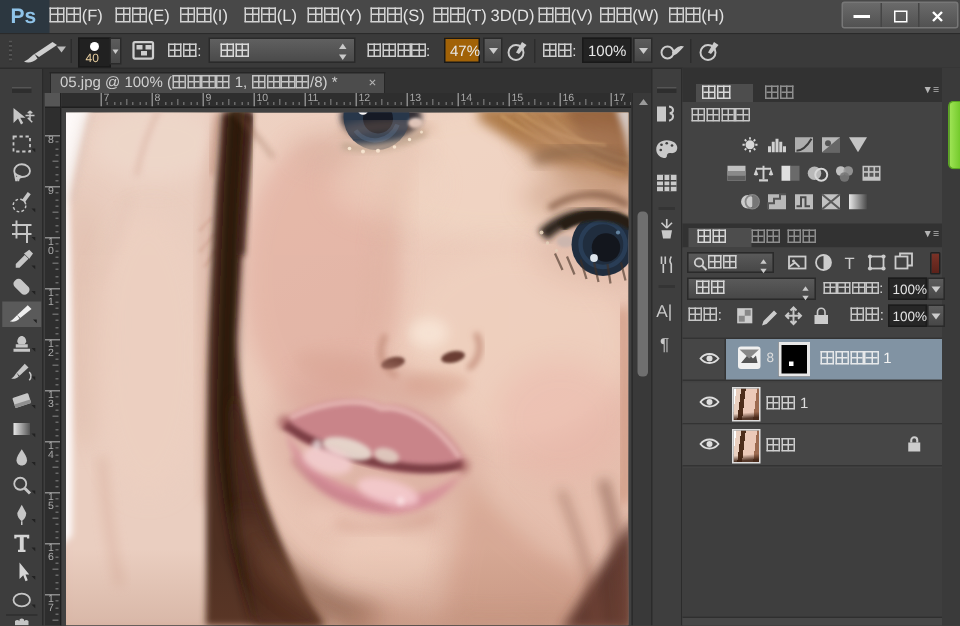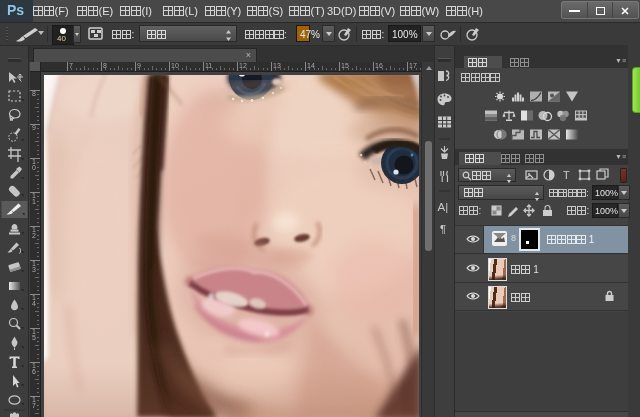--- a/index.html
+++ b/index.html
@@ -66,21 +66,21 @@
   </svg>
   <div class="abs" style="left:112px;top:6px;color:#dedede;font-size:10px"><b class="cj"></b><b class="cj"></b>:</div>
   <div class="abs" style="left:139px;top:2px;width:98px;height:17px;background:linear-gradient(#606060,#4a4a4a);border:1px solid #2a2a2a;box-sizing:border-box">
     <div class="abs" style="left:7px;top:3px;color:#e8e8e8;font-size:10px"><b class="cj"></b><b class="cj"></b></div>
     <div class="abs" style="right:4px;top:2px"><svg width="7" height="13" viewBox="0 0 7 13">
           <path d="M3.5 1 L6 4.6 L1 4.6 Z" fill="#c9c9c9"></path>
           <path d="M3.5 12 L6 8.4 L1 8.4 Z" fill="#c9c9c9"></path>
         </svg></div>
   </div>
   <div class="abs" style="left:245px;top:6px;color:#dedede;font-size:10px"><b class="cj"></b><b class="cj"></b><b class="cj"></b><b class="cj"></b>:</div>
-  <div class="abs" style="left:296px;top:2px;width:14px;height:17px;background:#a16207;border:1px solid #191919;box-sizing:border-box">
+  <div class="abs" style="left:296px;top:2px;width:24px;height:17px;background:#a16207;border:1px solid #191919;box-sizing:border-box">
     <div class="abs" style="left:3px;top:3px;color:#e8e8e8;font-size:10px">47%</div>
   </div>
   <div class="abs" style="left:322px;top:2px;width:13px;height:17px;background:linear-gradient(#5c5c5c,#474747);border:1px solid #2a2a2a;box-sizing:border-box">
     <div class="abs" style="left:3px;top:6px;width:0;height:0;border-left:3px solid transparent;border-right:3px solid transparent;border-top:4px solid #ccc"></div>
   </div>
   <svg class="abs" style="left:338px;top:4px" width="15" height="15" viewBox="0 0 15 15">
     <circle cx="6" cy="8" r="5" fill="none" stroke="#ccc" stroke-width="1.3"></circle>
     <path d="M10 1 L13 3 L8 9 L6 8 Z" fill="#ccc"></path>
   </svg>
   <div class="abs" style="left:356px;top:3px;width:1px;height:16px;background:#2c2c2c"></div>
@@ -98,20 +98,21 @@
   <div class="abs" style="left:460px;top:3px;width:1px;height:16px;background:#2c2c2c"></div>
   <svg class="abs" style="left:466px;top:4px" width="15" height="15" viewBox="0 0 15 15">
     <circle cx="6" cy="8" r="5" fill="none" stroke="#ccc" stroke-width="1.3"></circle>
     <path d="M10 1 L13 3 L8 9 L6 8 Z" fill="#ccc"></path>
   </svg>
 </div>
 
 <div class="abs" style="left:0;top:46px;width:640px;height:16px;background:#323232">
   <div class="abs" style="left:4px;top:2px;color:#bbb;font-size:8px;letter-spacing:-1px">»</div>
   <div class="abs" style="left:33px;top:2px;width:224px;height:14px;background:#4c4c4c;border:1px solid #262626;border-bottom:none;box-sizing:border-box">
+    <div class="abs" style="left:6px;top:1px;font-size:10px;color:#d0d0d0;white-space:nowrap">05.jpg @ 100% (<b class="cj"></b><b class="cj"></b><b class="cj"></b><b class="cj"></b> 1, <b class="cj"></b><b class="cj"></b><b class="cj"></b><b class="cj"></b>/8) *</div>
     <div class="abs" style="right:5px;top:1px;font-size:9px;color:#b5b5b5">×</div>
   </div>
 </div>
 
 <div class="abs" style="left:0;top:46px;width:29px;height:371px;background:#3d3d3d;border-right:1px solid #2a2a2a;box-sizing:border-box"></div>
 <div class="abs" style="left:8px;top:58px;width:13px;height:3px;background:#2e2e2e;border-top:1px solid #555"></div>
 <svg class="abs" style="left:0;top:62px" width="29" height="355" viewBox="0 0 29 355">
   <g fill="none" stroke="#c6c6c6" stroke-width="1.2">
 
     <path d="M9 10 L9 20 L12 17 L14 21 L15.5 20 L13.5 16.5 L17 16.5 Z" fill="#c6c6c6" stroke="none"></path>

